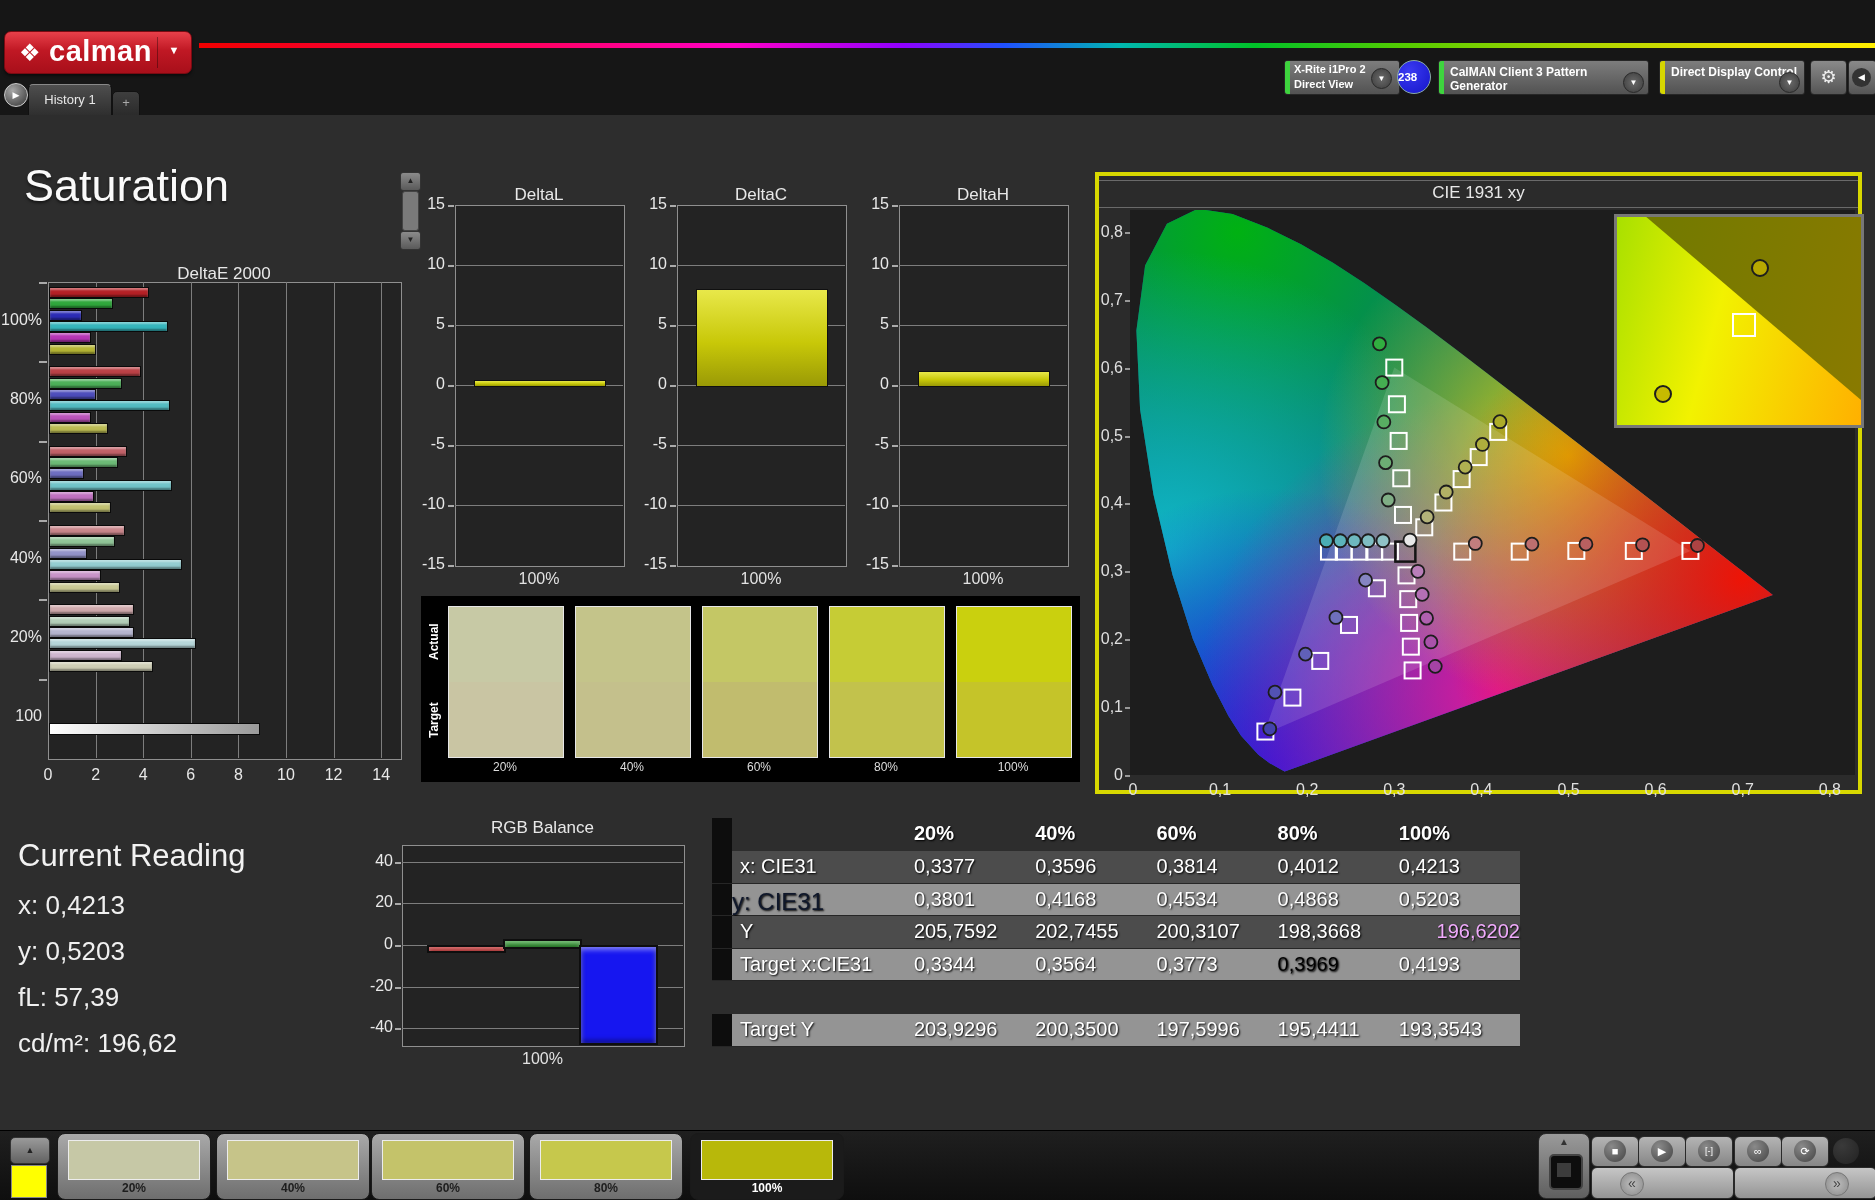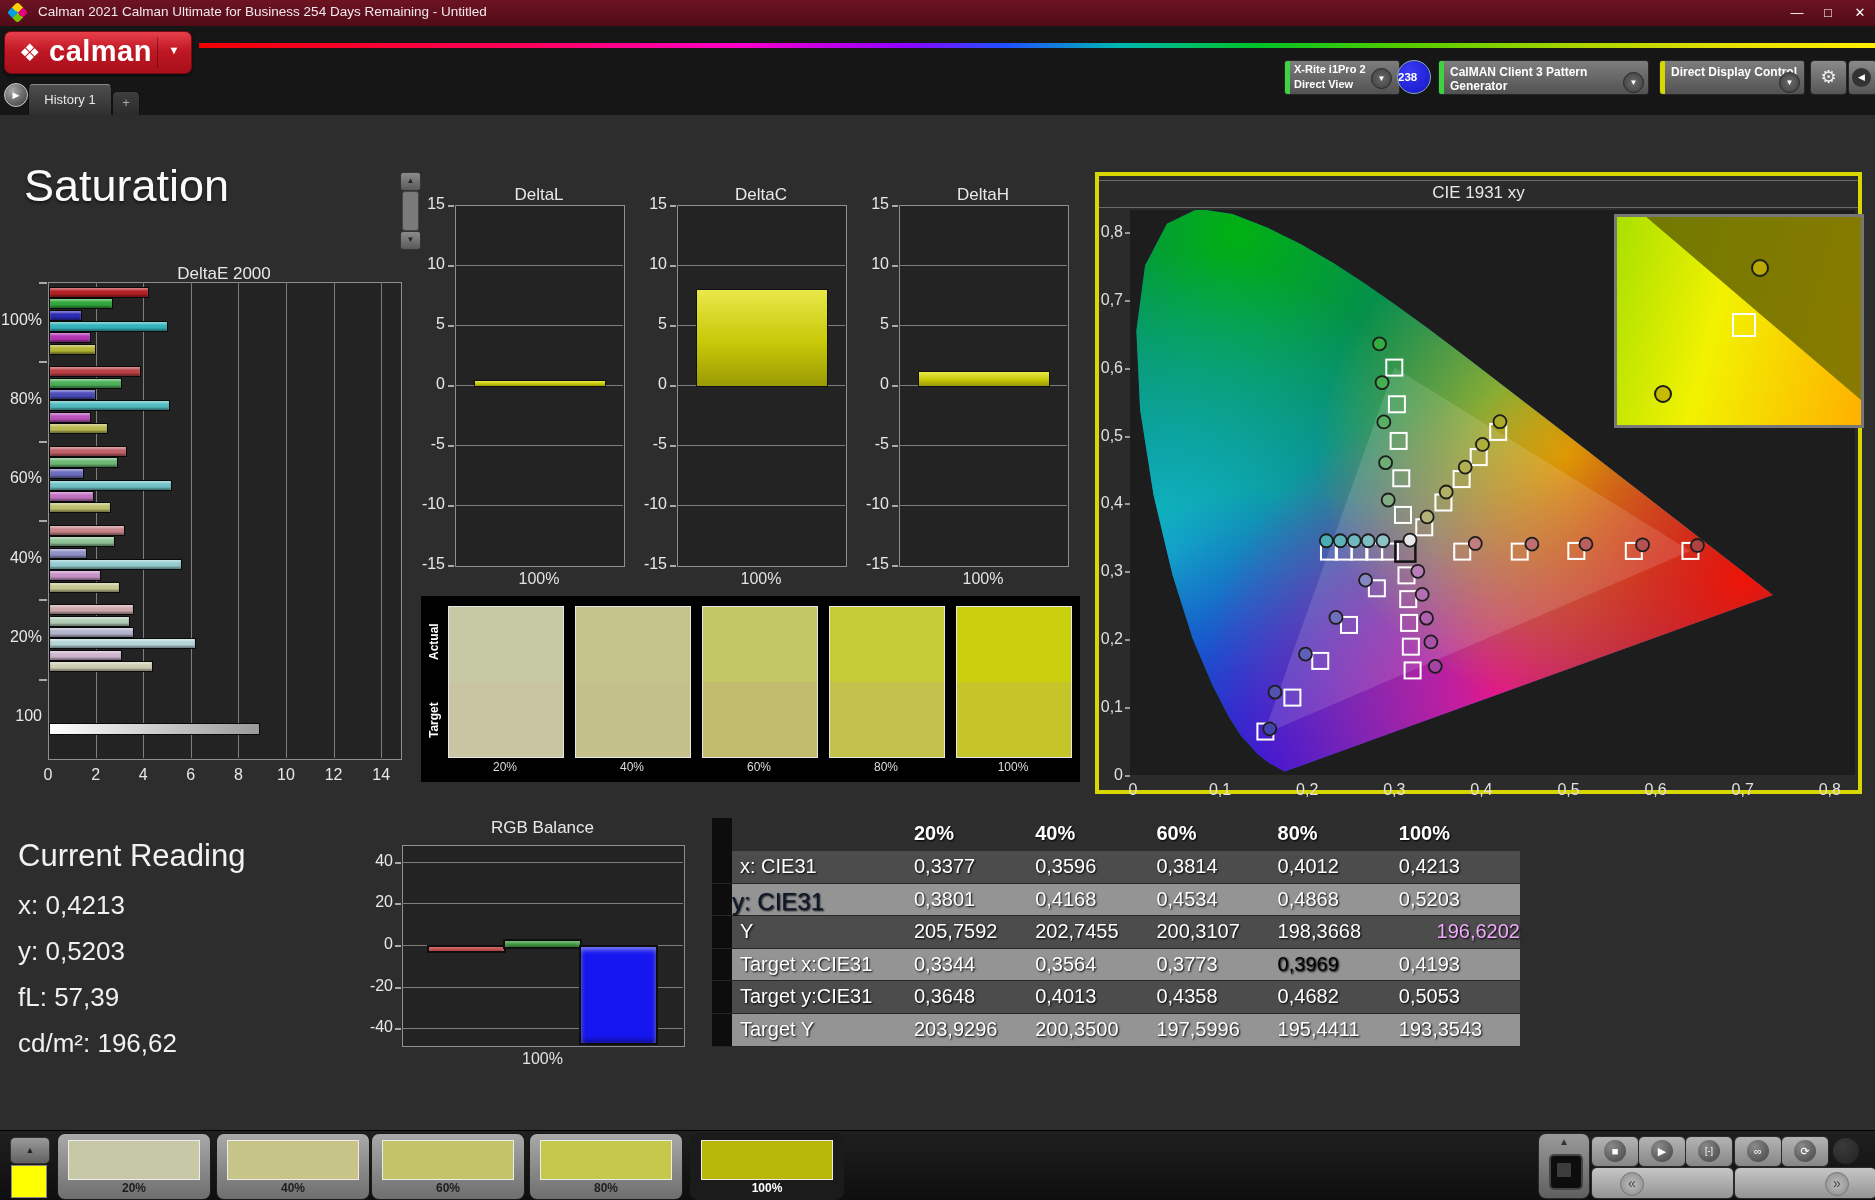--- a/index.html
+++ b/index.html
@@ -116,27 +116,20 @@
   .nav-lab{font-size:21px;font-weight:bold;top:2px;position:absolute;margin-top:36px;}
   .nav-circ{position:absolute;top:4px;width:22px;height:22px;border-radius:50%;
      background:radial-gradient(#bdbdbd,#8a8a8a);border:1px solid #777;color:#444;
      font-size:14px;text-align:center;line-height:20px;}
 </style>
 </head>
 <body>
 
 <div id="root" class="nosel">
 
-  <div id="titlebar" class="abs">
-    <div id="tb-icon" class="abs"></div>
-    <div id="tb-title" class="abs">Calman 2021 Calman Ultimate for Business 254 Days Remaining  - Untitled</div>
-    <div id="btn-min" class="abs tb-btn">—</div>
-    <div id="btn-max" class="abs tb-btn">□</div>
-    <div id="btn-close" class="abs tb-btn">✕</div>
-  </div>
 
   <div id="logo-btn" class="abs">
     <div id="logo-diamond" class="abs">❖</div>
     <div id="logo-text" class="abs">calman</div>
     <div id="logo-div" class="abs"></div>
     <div id="logo-caret" class="abs">▼</div>
   </div>
   <div id="rainbow" class="abs"></div>
 
   <div id="tab-scroll-btn" class="abs">▶</div>
@@ -562,29 +555,20 @@
     </div>
     <div style="position: absolute; left: 712px; top: 948.8px; width: 808px; height: 31.6px; background: rgb(148, 148, 148); border-bottom: 1px solid rgb(38, 38, 38);">
       <div style="position: absolute; left: 0px; top: 0px; width: 20px; height: 100%; background: rgb(13, 13, 13);"></div>
       <div style="position: absolute; left: 28px; top: 4px; width: 174px; font-size: 20px; color: rgb(255, 255, 255); text-shadow: rgb(0, 0, 0) 1px 1px 2px; white-space: nowrap;">Target x:CIE31</div>
       <div style="position: absolute; left: 202px; top: 4px; width: 121.2px; font-size: 20px; color: rgb(255, 255, 255); text-shadow: rgb(0, 0, 0) 1px 1px 2px;">0,3344</div>
       <div style="position: absolute; left: 323.2px; top: 4px; width: 121.2px; font-size: 20px; color: rgb(255, 255, 255); text-shadow: rgb(0, 0, 0) 1px 1px 2px;">0,3564</div>
       <div style="position: absolute; left: 444.4px; top: 4px; width: 121.2px; font-size: 20px; color: rgb(255, 255, 255); text-shadow: rgb(0, 0, 0) 1px 1px 2px;">0,3773</div>
       <div style="position: absolute; left: 565.6px; top: 4px; width: 121.2px; font-size: 20px; color: #000000; text-shadow: rgb(0, 0, 0) 1px 1px 2px;">0,3969</div>
       <div style="position: absolute; left: 686.8px; top: 4px; width: 121.2px; font-size: 20px; color: rgb(255, 255, 255); text-shadow: rgb(0, 0, 0) 1px 1px 2px;">0,4193</div>
     </div>
-    <div style="position: absolute; left: 712px; top: 981.4px; width: 808px; height: 31.6px; background: rgb(76, 76, 76); border-bottom: 1px solid rgb(38, 38, 38);">
-      <div style="position: absolute; left: 0px; top: 0px; width: 20px; height: 100%; background: rgb(13, 13, 13);"></div>
-      <div style="position: absolute; left: 28px; top: 4px; width: 174px; font-size: 20px; color: rgb(255, 255, 255); text-shadow: rgb(0, 0, 0) 1px 1px 2px; white-space: nowrap;">Target y:CIE31</div>
-      <div style="position: absolute; left: 202px; top: 4px; width: 121.2px; font-size: 20px; color: rgb(255, 255, 255); text-shadow: rgb(0, 0, 0) 1px 1px 2px;">0,3648</div>
-      <div style="position: absolute; left: 323.2px; top: 4px; width: 121.2px; font-size: 20px; color: rgb(255, 255, 255); text-shadow: rgb(0, 0, 0) 1px 1px 2px;">0,4013</div>
-      <div style="position: absolute; left: 444.4px; top: 4px; width: 121.2px; font-size: 20px; color: rgb(255, 255, 255); text-shadow: rgb(0, 0, 0) 1px 1px 2px;">0,4358</div>
-      <div style="position: absolute; left: 565.6px; top: 4px; width: 121.2px; font-size: 20px; color: rgb(255, 255, 255); text-shadow: rgb(0, 0, 0) 1px 1px 2px;">0,4682</div>
-      <div style="position: absolute; left: 686.8px; top: 4px; width: 121.2px; font-size: 20px; color: rgb(255, 255, 255); text-shadow: rgb(0, 0, 0) 1px 1px 2px;">0,5053</div>
-    </div>
     <div style="position: absolute; left: 712px; top: 1014px; width: 808px; height: 31.6px; background: rgb(148, 148, 148); border-bottom: 1px solid rgb(38, 38, 38);">
       <div style="position: absolute; left: 0px; top: 0px; width: 20px; height: 100%; background: rgb(13, 13, 13);"></div>
       <div style="position: absolute; left: 28px; top: 4px; width: 174px; font-size: 20px; color: rgb(255, 255, 255); text-shadow: rgb(0, 0, 0) 1px 1px 2px; white-space: nowrap;">Target Y</div>
       <div style="position: absolute; left: 202px; top: 4px; width: 121.2px; font-size: 20px; color: rgb(255, 255, 255); text-shadow: rgb(0, 0, 0) 1px 1px 2px;">203,9296</div>
       <div style="position: absolute; left: 323.2px; top: 4px; width: 121.2px; font-size: 20px; color: rgb(255, 255, 255); text-shadow: rgb(0, 0, 0) 1px 1px 2px;">200,3500</div>
       <div style="position: absolute; left: 444.4px; top: 4px; width: 121.2px; font-size: 20px; color: rgb(255, 255, 255); text-shadow: rgb(0, 0, 0) 1px 1px 2px;">197,5996</div>
       <div style="position: absolute; left: 565.6px; top: 4px; width: 121.2px; font-size: 20px; color: rgb(255, 255, 255); text-shadow: rgb(0, 0, 0) 1px 1px 2px;">195,4411</div>
       <div style="position: absolute; left: 686.8px; top: 4px; width: 121.2px; font-size: 20px; color: rgb(255, 255, 255); text-shadow: rgb(0, 0, 0) 1px 1px 2px;">193,3543</div>
     </div>
     <div style="position: absolute; left: 57px; top: 1133px; width: 152px; height: 65px; border-radius: 8px; border: 1px solid rgb(26, 26, 26); background: linear-gradient(rgb(169, 169, 169), rgb(110, 110, 110));">

